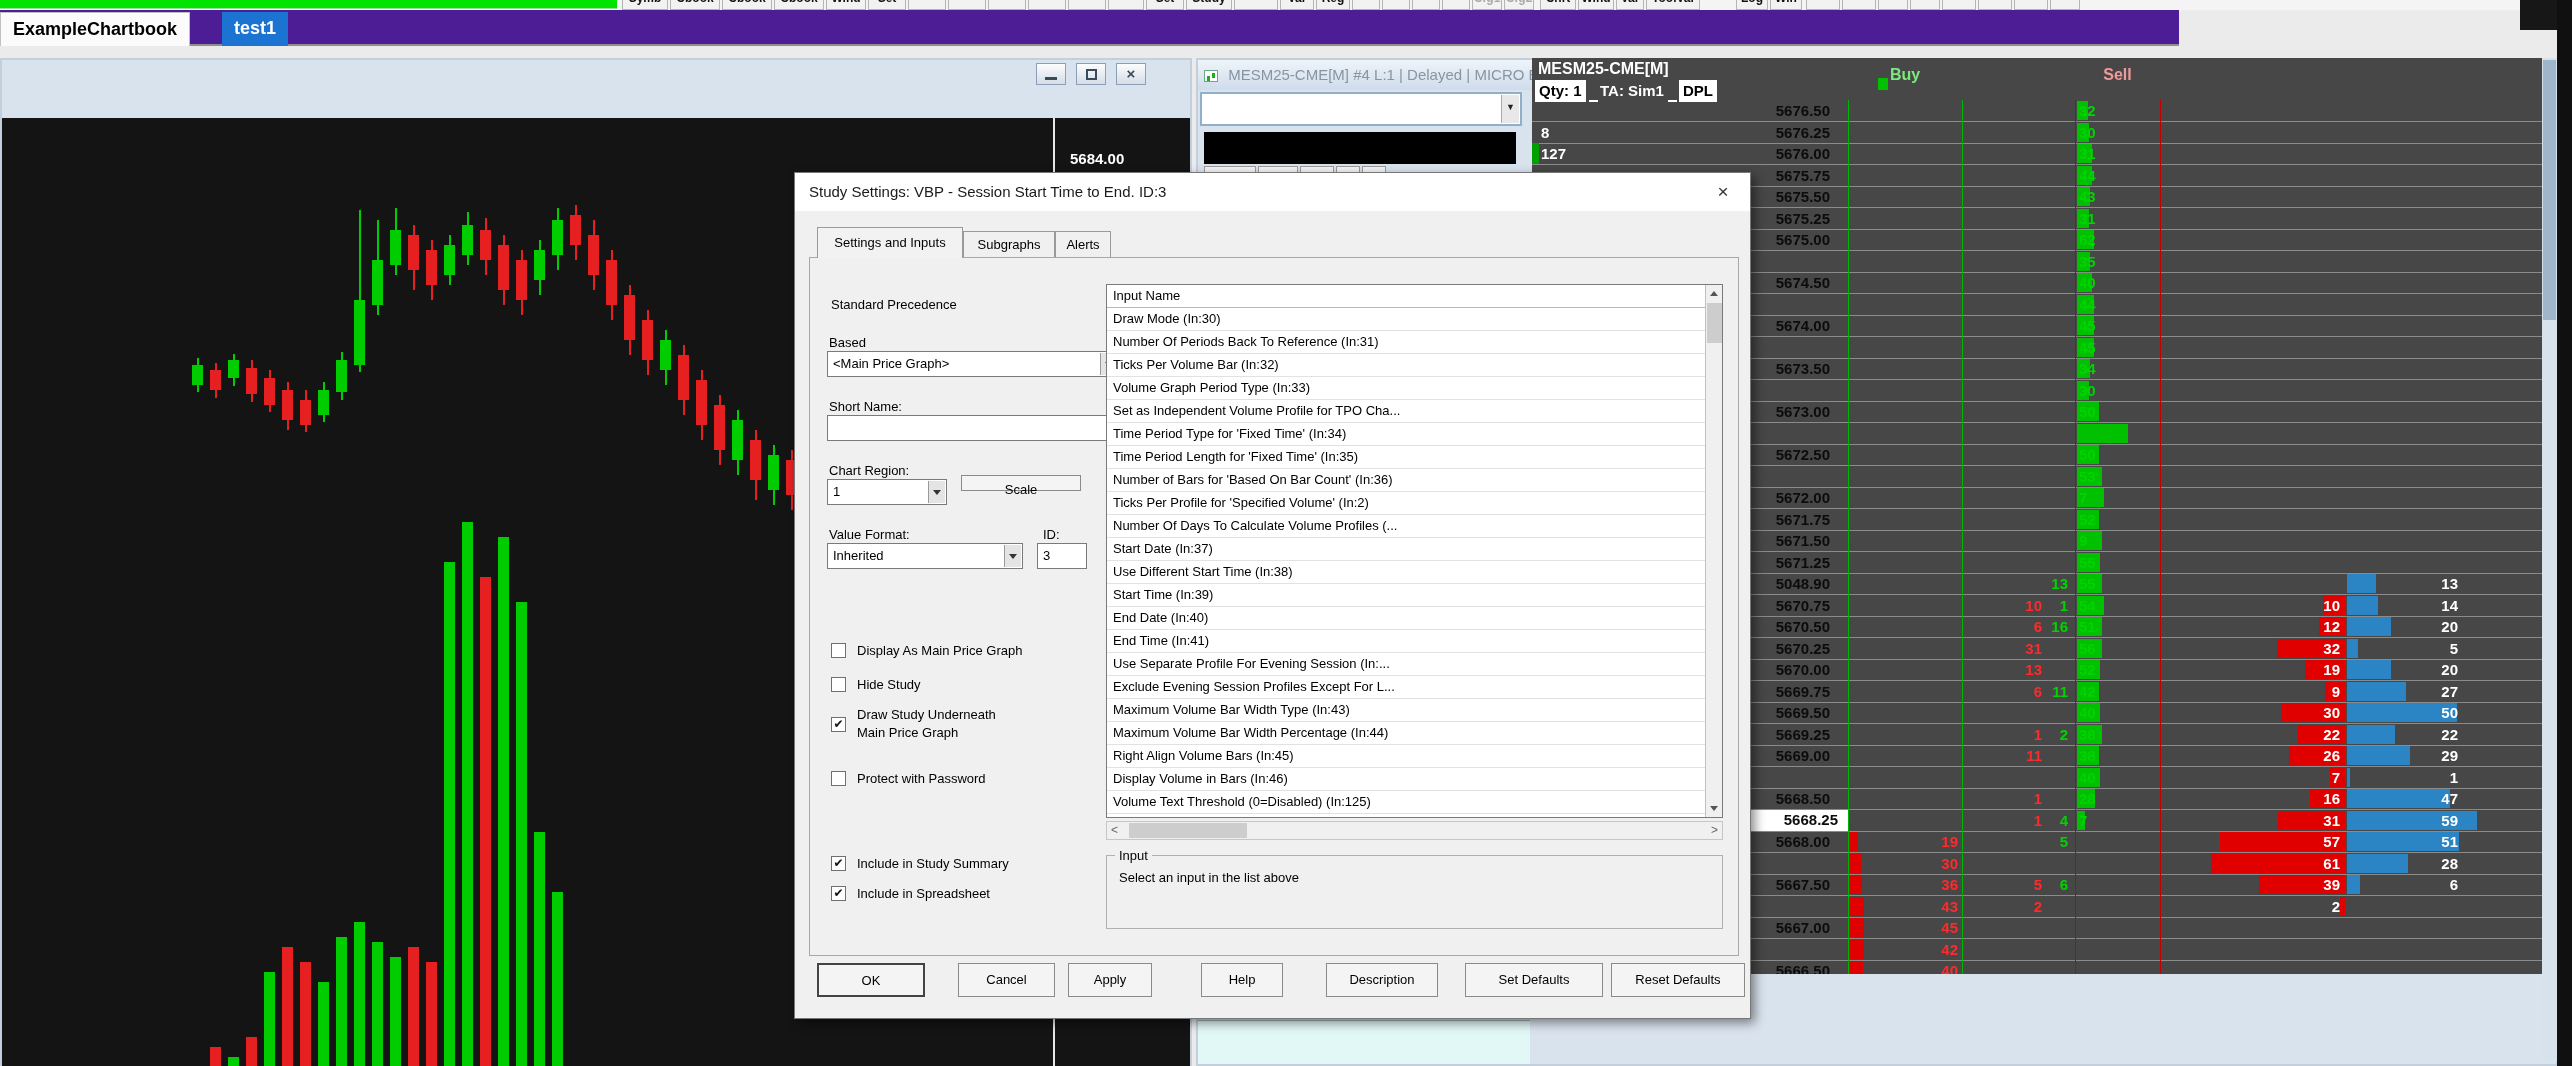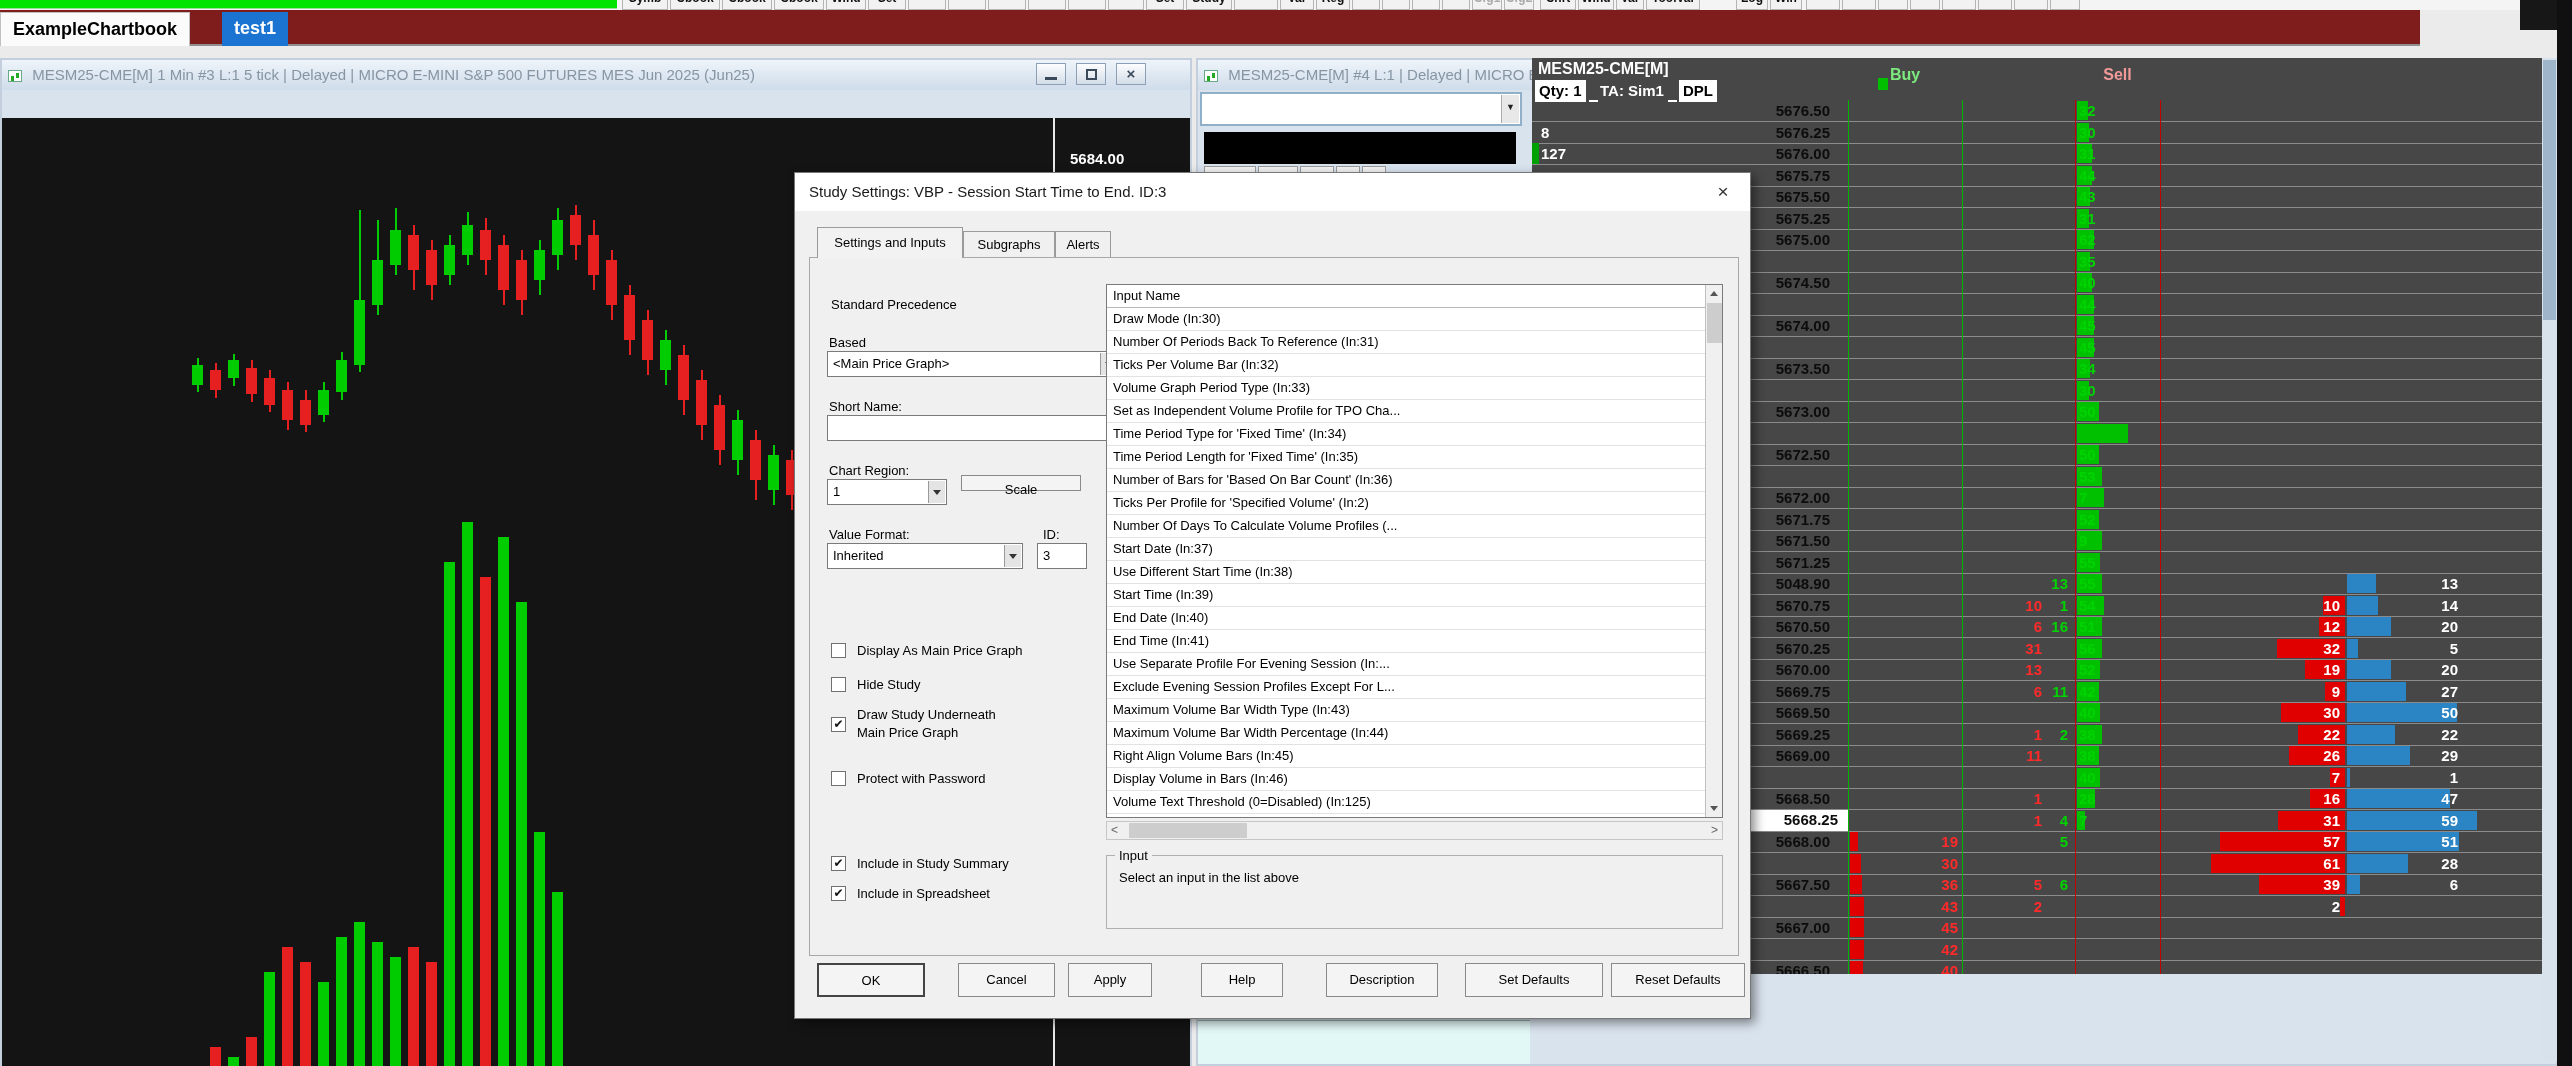--- a/index.html
+++ b/index.html
@@ -9,21 +9,21 @@
 
   
   .toolbar{position:absolute;left:0;top:0;width:2572px;height:10px;background:#f4f4f4;overflow:hidden;}
   .progress{position:absolute;left:0;top:0;height:9px;background:#00e400;border-bottom:1px solid #9adf9a;}
   .tb-btn{position:absolute;top:-13px;height:23px;background:#f2f2f2;border:1px solid #b4b4b4;
           font-weight:bold;font-size:12px;color:#111;text-align:center;line-height:21px;overflow:hidden;}
   .tb-btn.gray{color:#aaa;}
   .corner-block{position:absolute;top:0;height:30px;background:#171717;color:#e07020;font-size:12px;overflow:hidden;}
 
   
-  .tabrow{position:absolute;left:0;top:10px;width:2420px;height:36px;background:#7f1d1d;border-bottom:2px solid #8f8f8f;}
+  .tabrow{position:absolute;left:0;top:10px;width:2179px;height:36px;background:#4c1d95;border-bottom:2px solid #8f8f8f;}
   .cb-tab{position:absolute;top:2px;height:34px;font-weight:bold;font-size:18px;line-height:32px;padding:0 12px;}
   .cb-tab.plain{background:#fbfbfb;color:#000;border:1px solid #c0c0c0;border-bottom:none;}
   .cb-tab.active{background:#1b74d2;color:#fff;}
 
   
   .win{position:absolute;background:#d9e3ee;border:2px solid #c3cfdc;}
   .titlebar{position:absolute;left:0;top:0;right:0;height:30px;
             background:linear-gradient(#eef4fa,#cfdcea);color:#8795a3;
             font-size:15px;line-height:30px;white-space:nowrap;overflow:hidden;}
   .title-icon{display:inline-block;width:14px;height:12px;background:#fff;border:1px solid #6a8;margin:0 6px 0 6px;
@@ -166,24 +166,20 @@
   <div class="corner-block" style="left:2520px;width:52px;">
     <span style="position:absolute;right:2px;top:8px;">p</span>
   </div>
 
   <div class="tabrow">
     <div class="cb-tab plain" style="left:0;"><span>ExampleChartbook</span></div>
     <div class="cb-tab active" style="left:222px;"><span>test1</span></div>
   </div>
 
   <div class="win" style="left:0;top:58px;width:1192px;height:1008px;">
-    <div class="titlebar">
-      <span class="title-icon"></span>
-      <span>MESM25-CME[M]  1 Min  #3 L:1 5 tick | Delayed | MICRO E-MINI S&amp;P 500 FUTURES MES Jun 2025 (Jun25)</span>
-    </div>
     <div class="win-btn" style="left:1034px;">
         <span class="g-min"></span>
       </div>
     <div class="win-btn" style="left:1074px;">
         <span class="g-max"></span>
       </div>
     <div class="win-btn" style="left:1114px;">
         <span class="g-x">×</span>
       </div>
 

